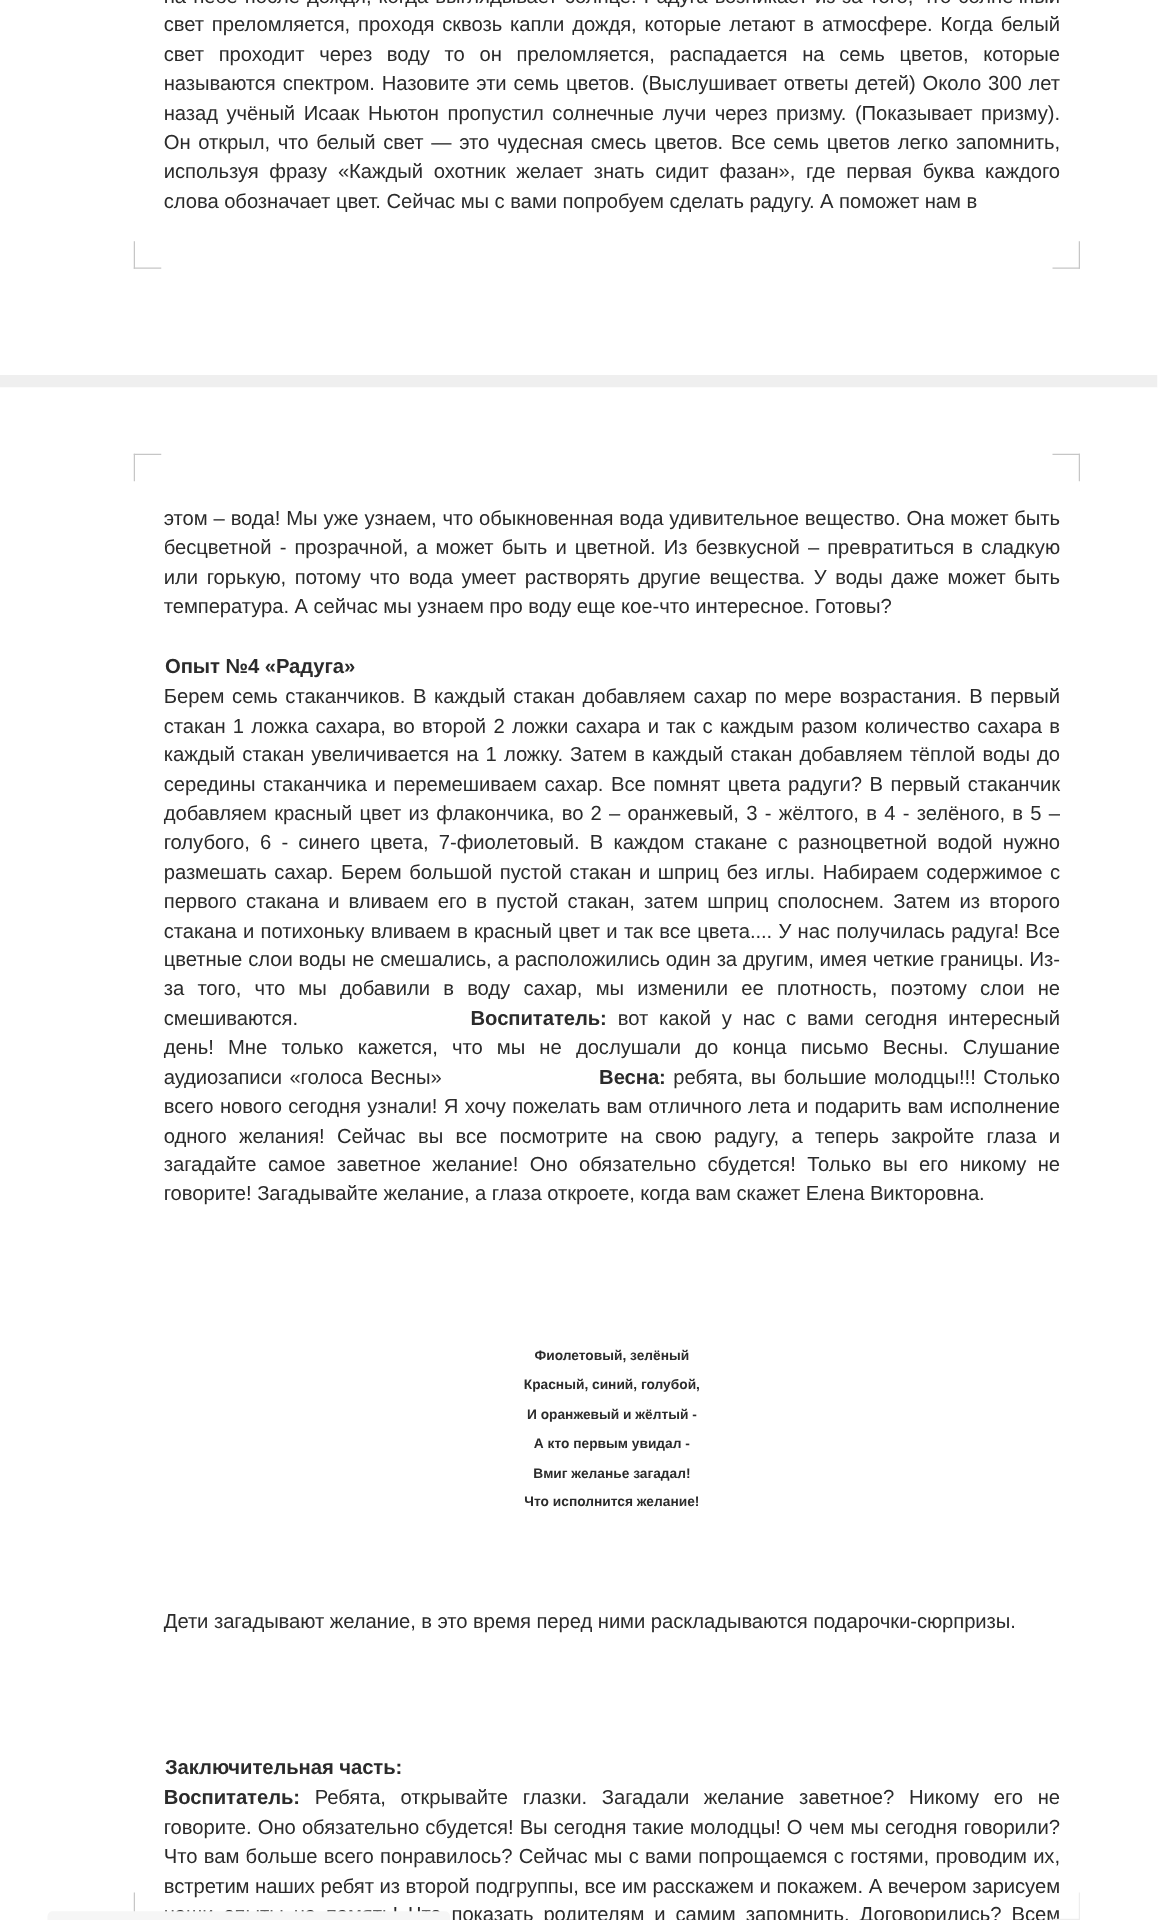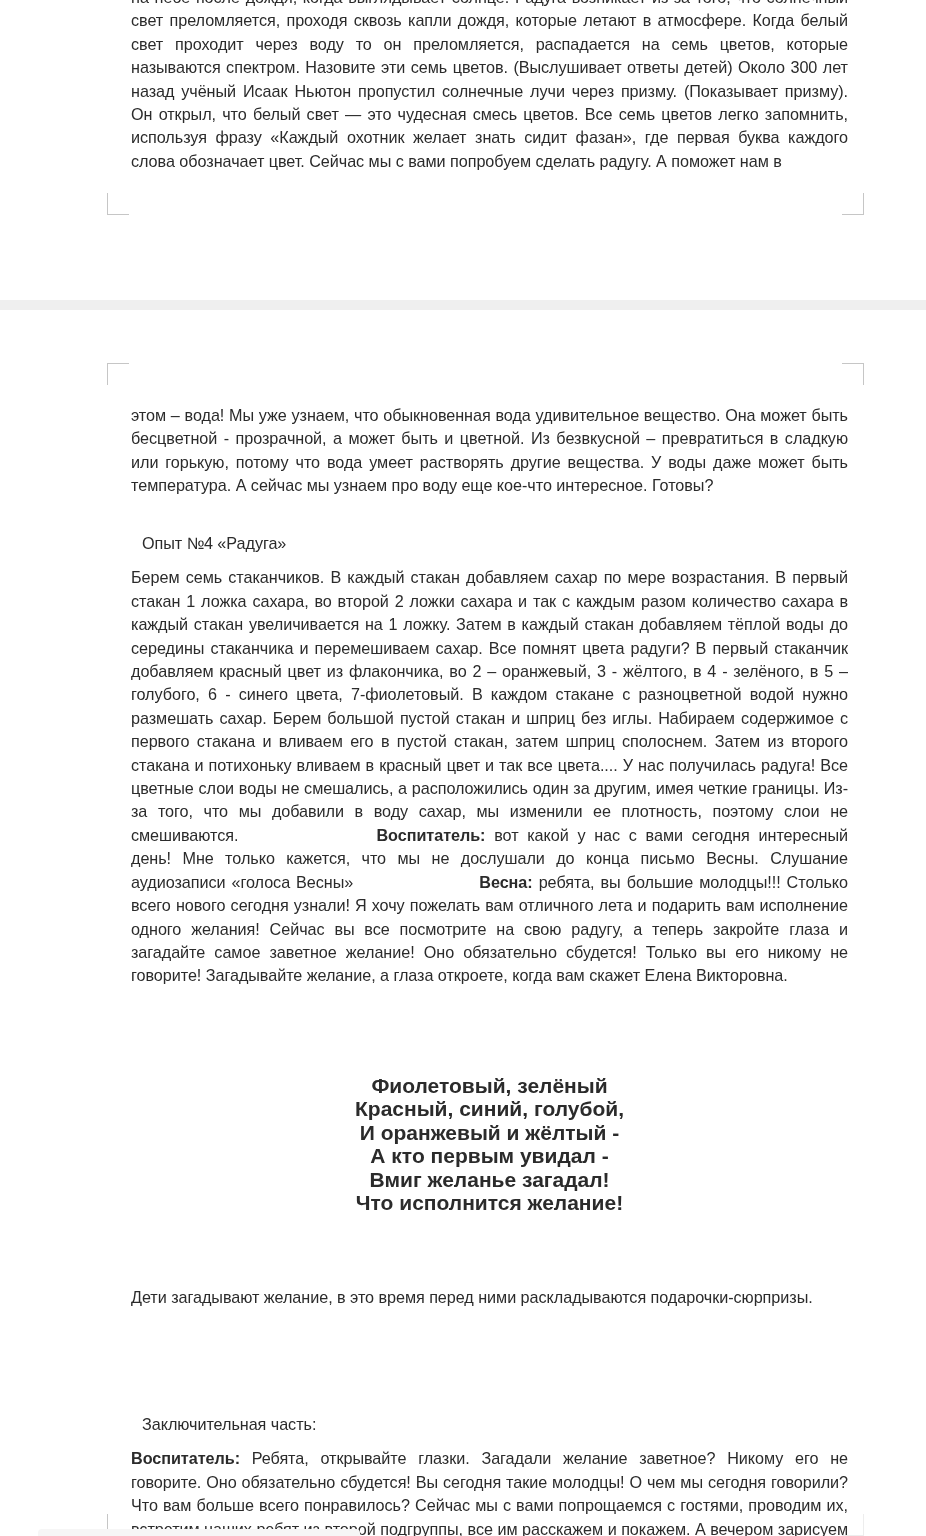--- a/index.html
+++ b/index.html
@@ -71,37 +71,37 @@
   #p2-text { top: 94px; }
 
   p { margin: 0; }
   p + p { margin-top: 0; }
 
   b, .b { font-weight: bold; }
 
   .spacer-sm { height: 23.4px; }
 
   .heading {
-    font-weight: normal;
-    margin: 11px;
+    font-weight: bold;
+    margin: 1px;
   }
 
   
   .gap-lg { display: inline-block; width: 138px; }
   .gap-md { display: inline-block; width: 126px; }
 
   
   .poem {
     position: absolute;
     left: 131px;
     top: 764px;
     width: 717px;
     text-align: center;
     font-weight: bold;
-    font-size: 21px;
+    font-size: 11px;
     line-height: 23.4px;
   }
   .poem div { white-space: nowrap; }
 
   
   #after-poem { position: absolute; left: 131px; top: 976px; width: 717px; }
   #closing    { position: absolute; left: 131px; top: 1092px; width: 717px; }
 
   
   #bottom-bar {

